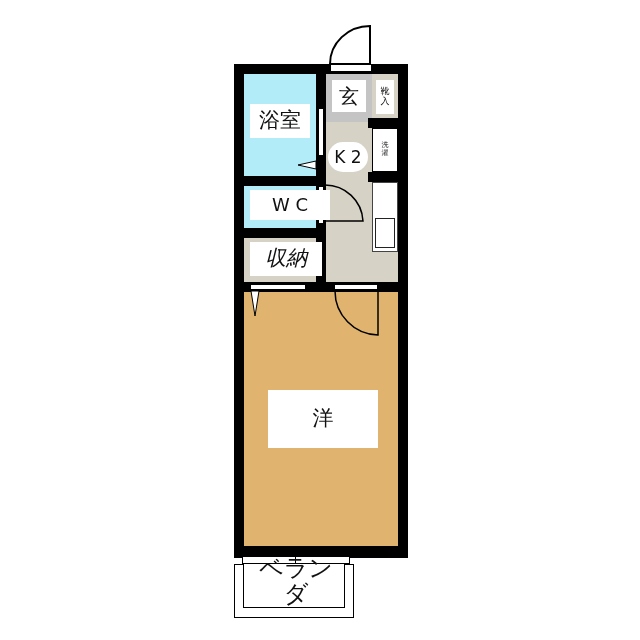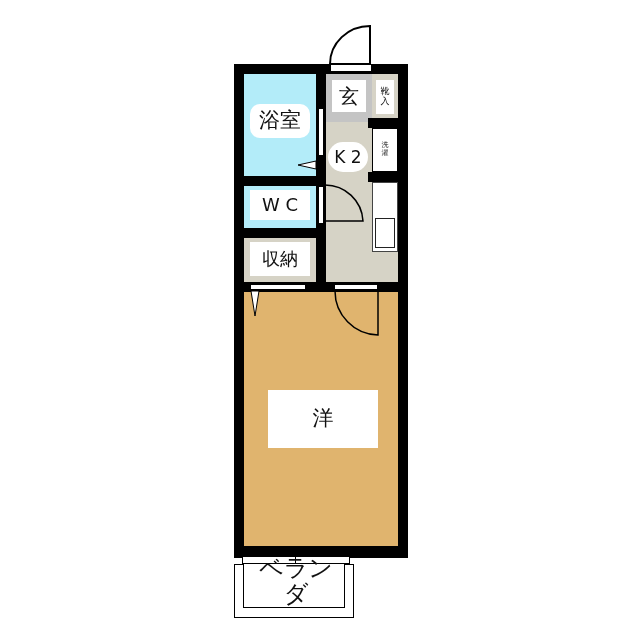--- a/index.html
+++ b/index.html
@@ -70,26 +70,26 @@
   <div class="abs" style="left:295px;top:553px;width:1px;height:12px;background:#000;"></div>
 
   <div class="abs" style="left:234px;top:564px;width:120px;height:54px;border:1px solid #000;box-sizing:border-box;background:#fff;"></div>
   <div class="abs" style="left:243px;top:564px;width:102px;height:44px;border:1px solid #000;border-top:none;box-sizing:border-box;background:#fff;"></div>
 
   <div class="label" style="left:332px;top:80px;width:34px;height:32px;font-size:20px;">玄</div>
   <div class="label" style="left:376px;top:80px;width:18px;height:34px;font-size:9px;flex-direction:column;">
     <span>靴</span>
     <span>入</span>
   </div>
-  <div class="label" style="left:250px;top:104px;width:60px;height:34px;font-size:21px;border-radius:10px;">浴室</div>
+  <div class="label" style="left:250px;top:104px;width:60px;height:34px;font-size:21px;">浴室</div>
   <div class="label" style="left:328px;top:142px;width:40px;height:30px;font-size:17px;border-radius:15px;">K 2</div>
   <div class="label" style="left:376px;top:134px;width:18px;height:32px;font-size:7px;flex-direction:column;">
     <span>洗</span>
     <span>濯</span>
   </div>
-  <div class="label" style="left:250px;top:190px;width:60px;height:30px;font-size:18px;">W C</div>
-  <div class="label" style="left:250px;top:242px;width:60px;height:34px;font-size:18px;">収納</div>
+  <div class="label" style="left:250px;top:190px;width:80px;height:30px;font-size:18px;">W C</div>
+  <div class="label" style="left:250px;top:242px;width:72px;height:34px;font-size:21px;font-style:italic;">収納</div>
   <div class="label" style="left:268px;top:390px;width:110px;height:58px;font-size:21px;flex-direction:column;">
     <span>洋</span>
   </div>
   <div class="label" style="left:248px;top:566px;width:96px;height:30px;font-size:24px;background:transparent;">ベランダ</div>
 
 </div>
 
 </body></html>

